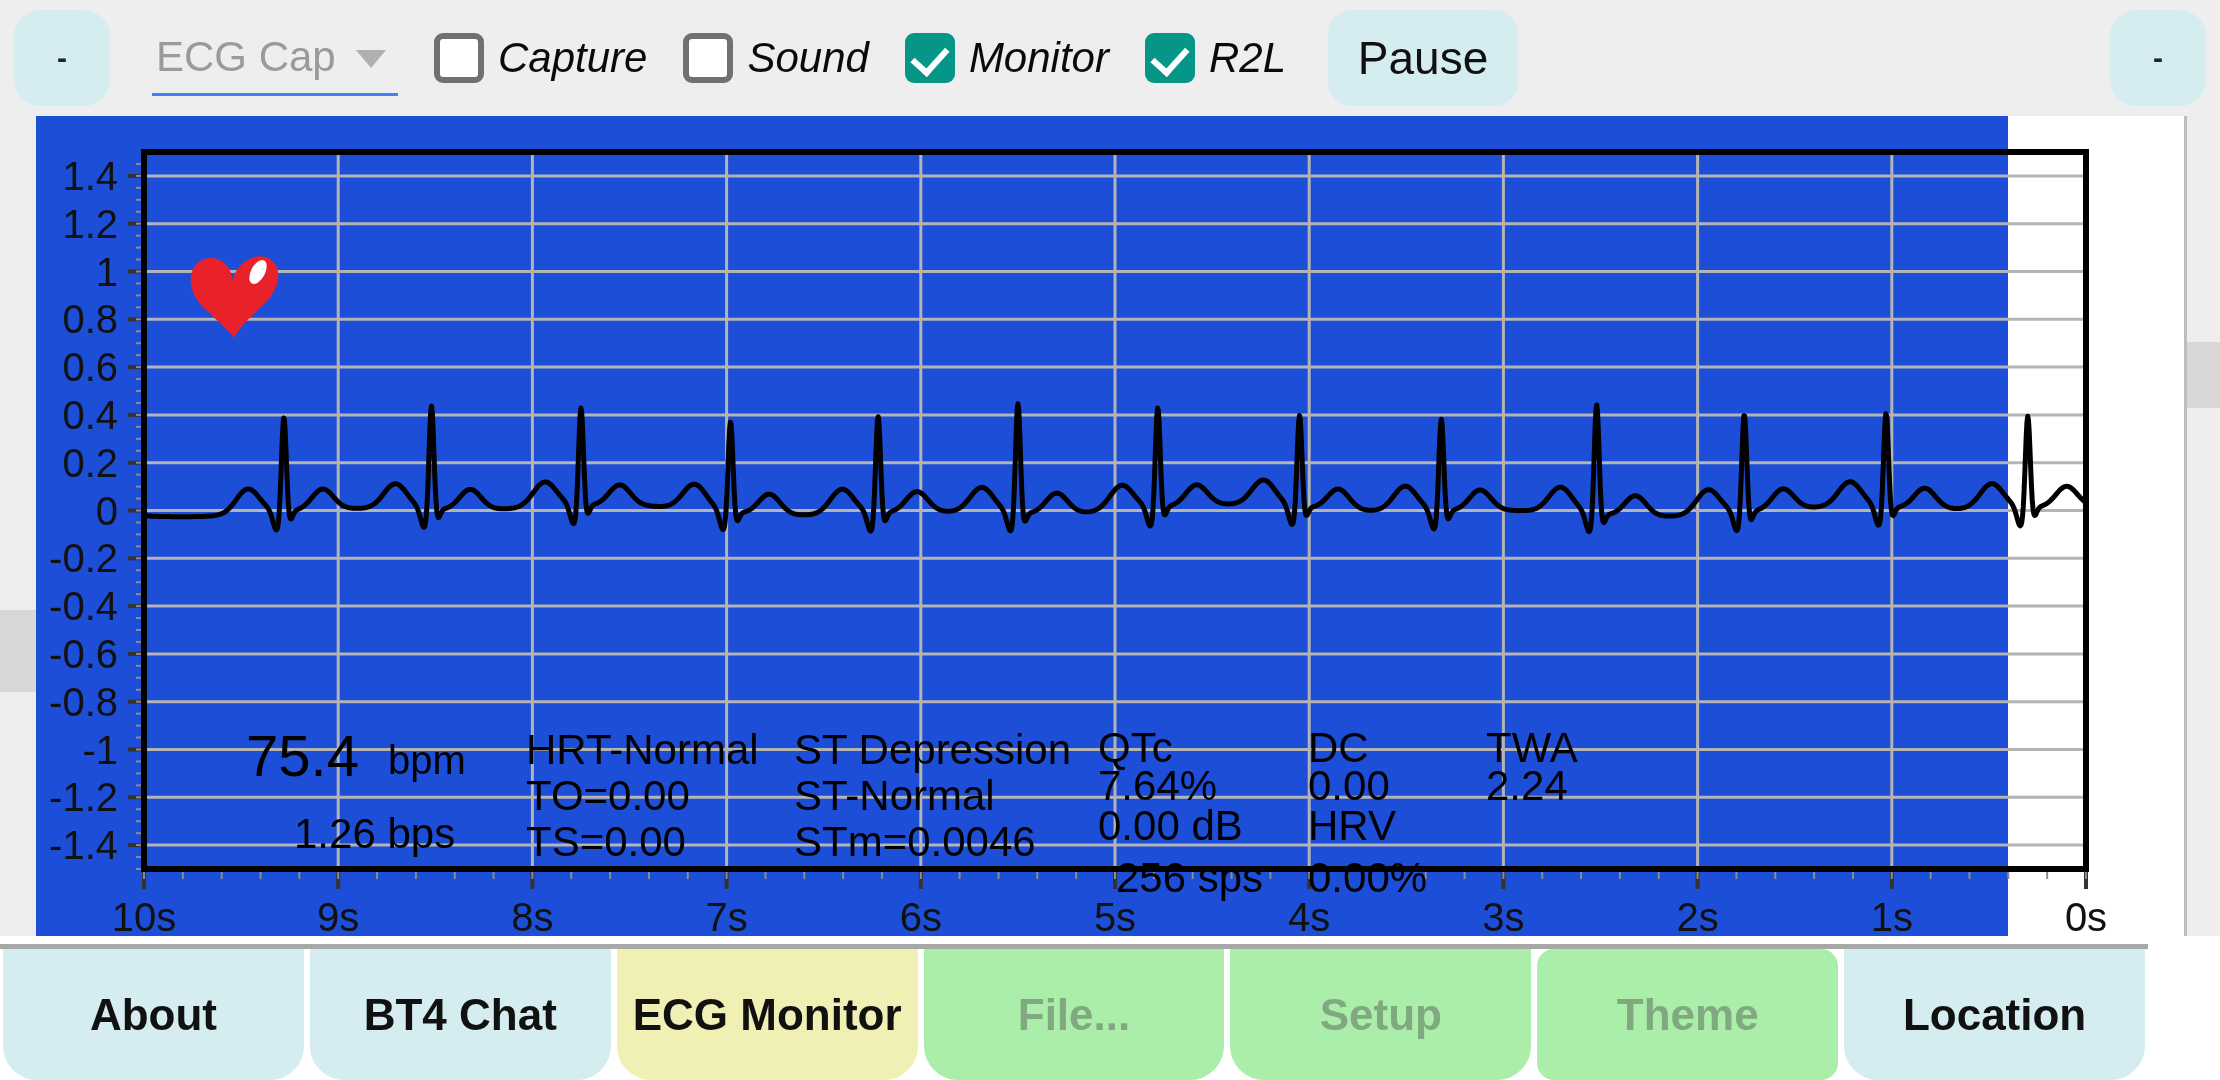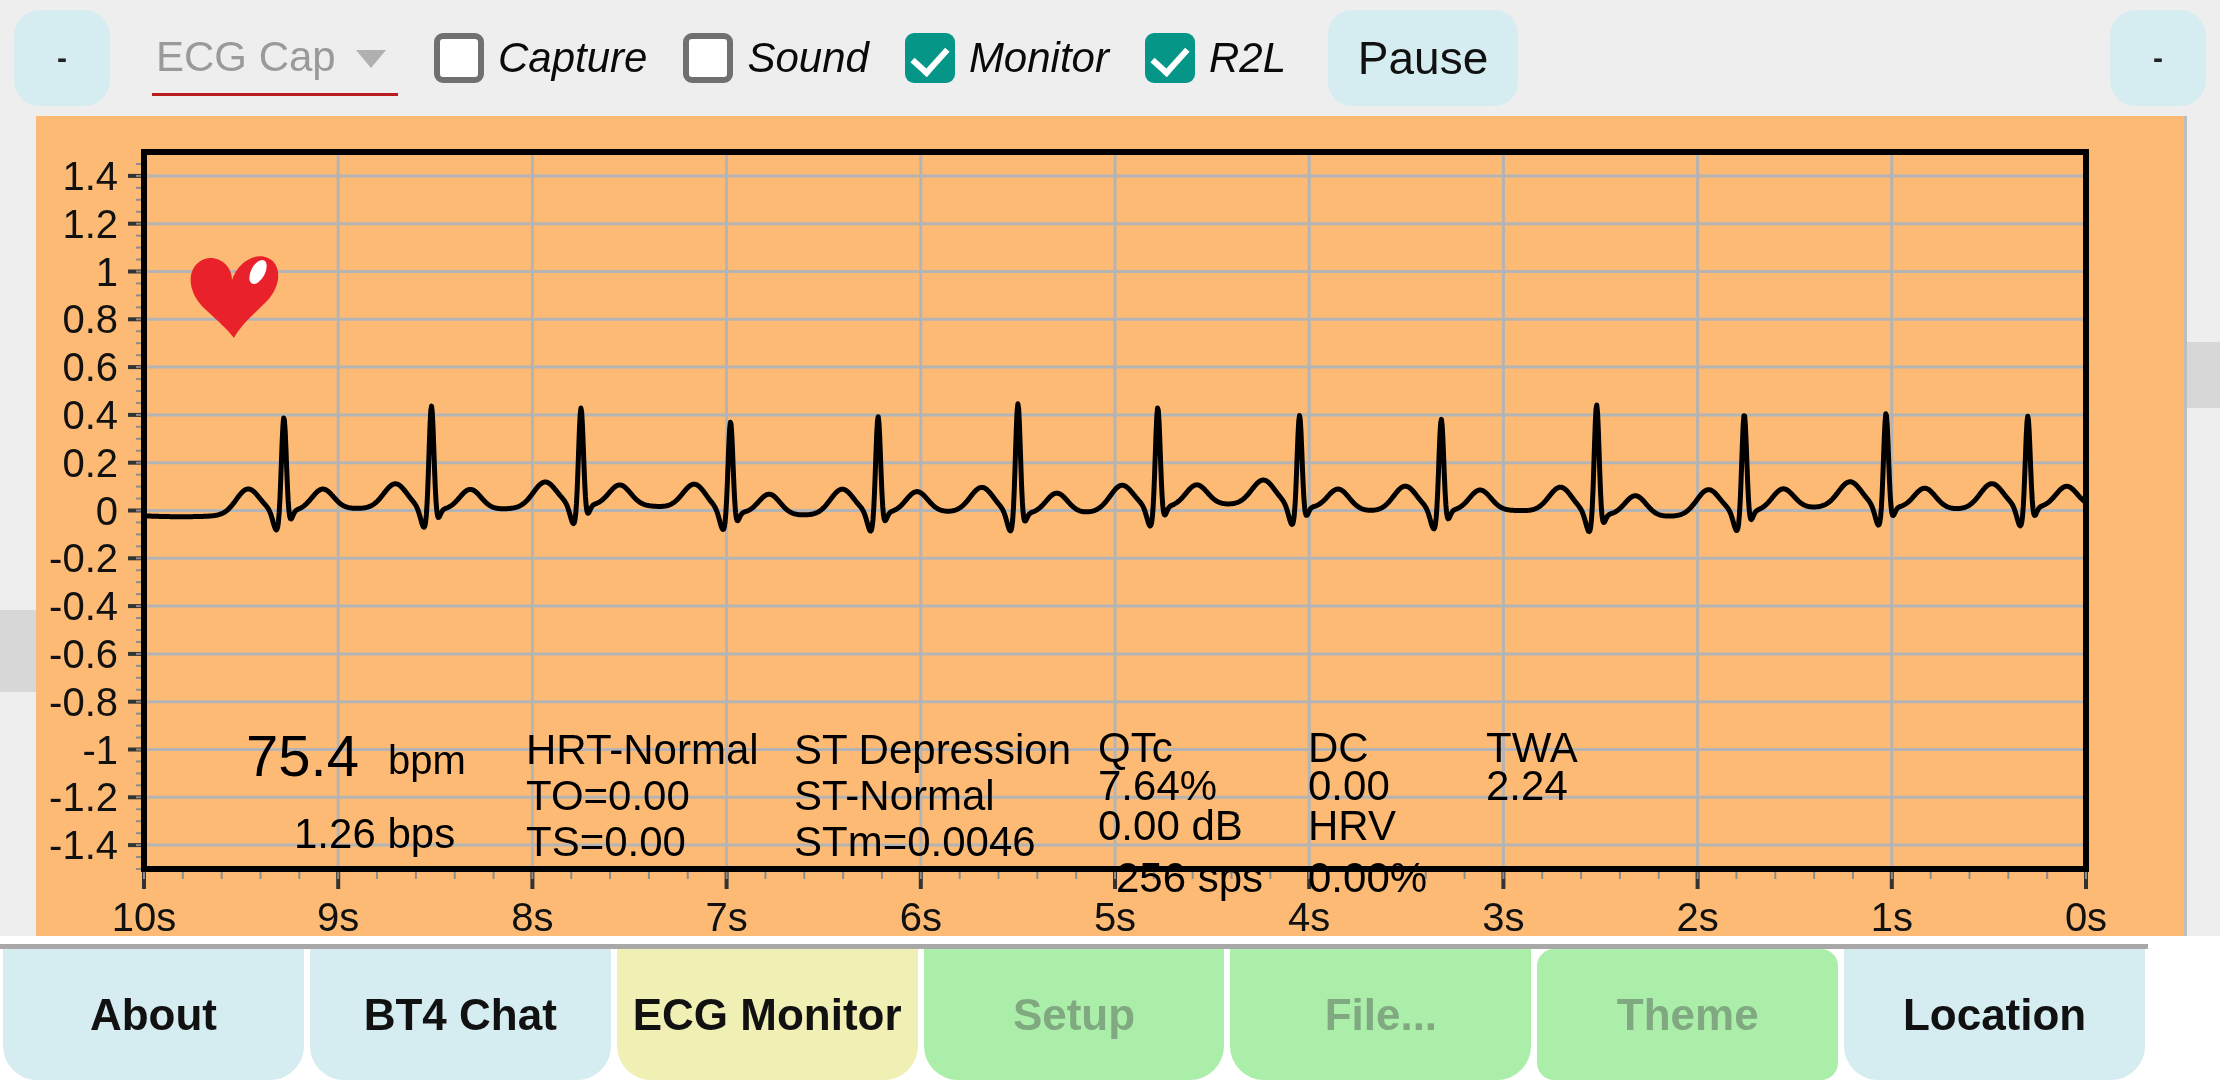--- a/index.html
+++ b/index.html
@@ -32,21 +32,21 @@
     display: flex; align-items: center; justify-content: center;
     font-size: 30px; color: #222; font-weight: 600;
     flex: 0 0 auto;
   }
   .edge-btn.right { margin-left: 0; margin-right: 14px; }
 
   .combo {
     margin-left: 42px;
     width: 246px; height: 76px;
     display: flex; align-items: center;
-    border-bottom: 3px solid #b91c1c;
+    border-bottom: 3px solid #3b82f6;
     flex: 0 0 auto;
     position: relative;
   }
   .combo-label {
     font-size: 42px; color: #9a9a9a;
     line-height: 1;
     padding-left: 4px;
   }
   .caret {
     position: absolute; right: 12px; top: 30px;
@@ -106,22 +106,22 @@
   #vscroll-right { right: 0; border-left: 3px solid #bdbdbd; }
   .vthumb {
     position: absolute; left: 0; width: 100%;
     background: #d7d7d7;
   }
 
   
   #plot-wrap {
     position: absolute;
     left: 36px; top: 116px;
-    width: 2148px; height: 820px;
-    background: #fdba74;
+    width: 1972px; height: 820px;
+    background: #1d4ed8;
   }
   #plot-svg { display: block; }
 
   
 
   
   #tabbar {
     position: absolute; left: 0; bottom: 0;
     width: 2148px; height: 136px;
     background: #ffffff;
@@ -425,24 +425,24 @@
     <div class="tab" style="background: rgb(213, 237, 240); color: rgb(17, 17, 17);">
       <span>About</span>
     </div>
     <div class="tab" style="background: rgb(213, 237, 240); color: rgb(17, 17, 17);">
       <span>BT4 Chat</span>
     </div>
     <div class="tab" style="background: rgb(240, 240, 180); color: rgb(17, 17, 17);">
       <span>ECG Monitor</span>
     </div>
     <div class="tab" style="background: rgb(170, 238, 170); color: rgb(129, 169, 129);">
+      <span>File...</span>
+    </div>
+    <div class="tab" style="background: rgb(170, 238, 170); color: rgb(129, 169, 129);">
       <span>Setup</span>
-    </div>
-    <div class="tab" style="background: rgb(170, 238, 170); color: rgb(129, 169, 129);">
-      <span>File...</span>
     </div>
     <div class="tab" style="background: rgb(170, 238, 170); color: rgb(129, 169, 129); border-radius: 17px;">
       <span>Theme</span>
     </div>
     <div class="tab" style="background: rgb(213, 237, 240); color: rgb(17, 17, 17);">
       <span>Location</span>
     </div>
   </div>
 
 </div>

